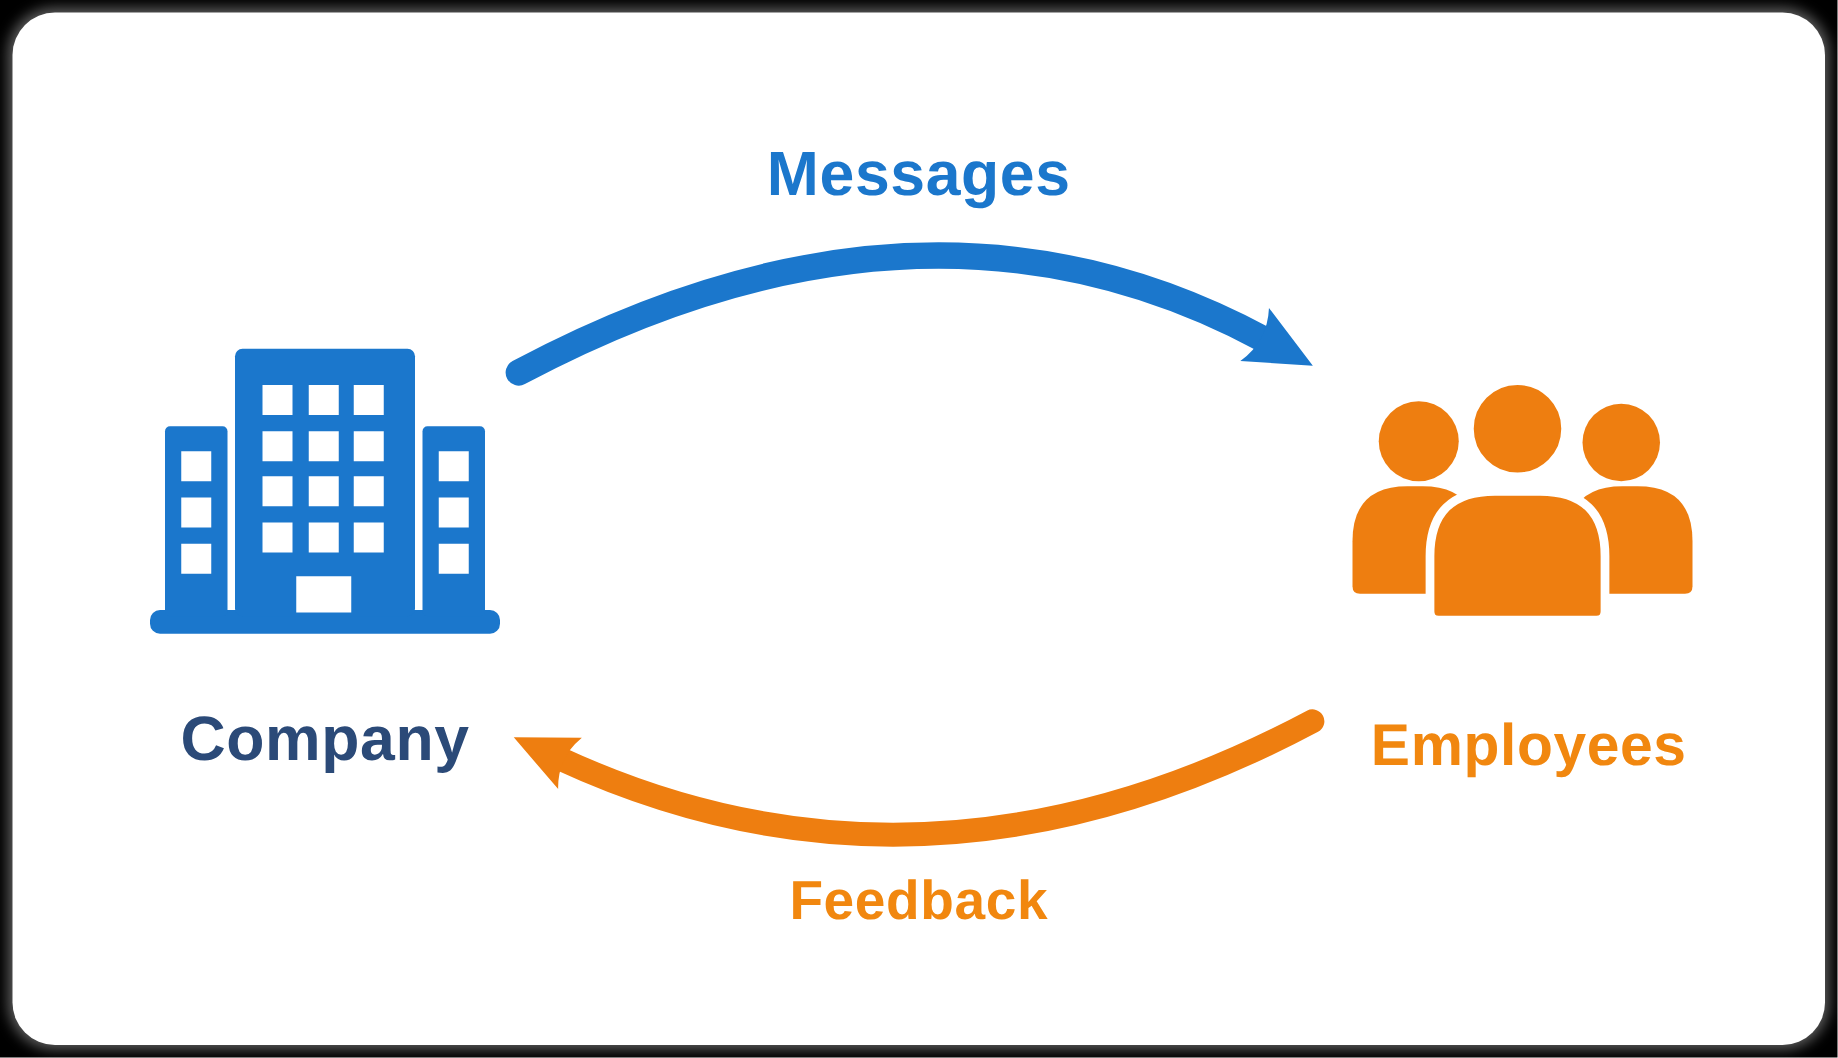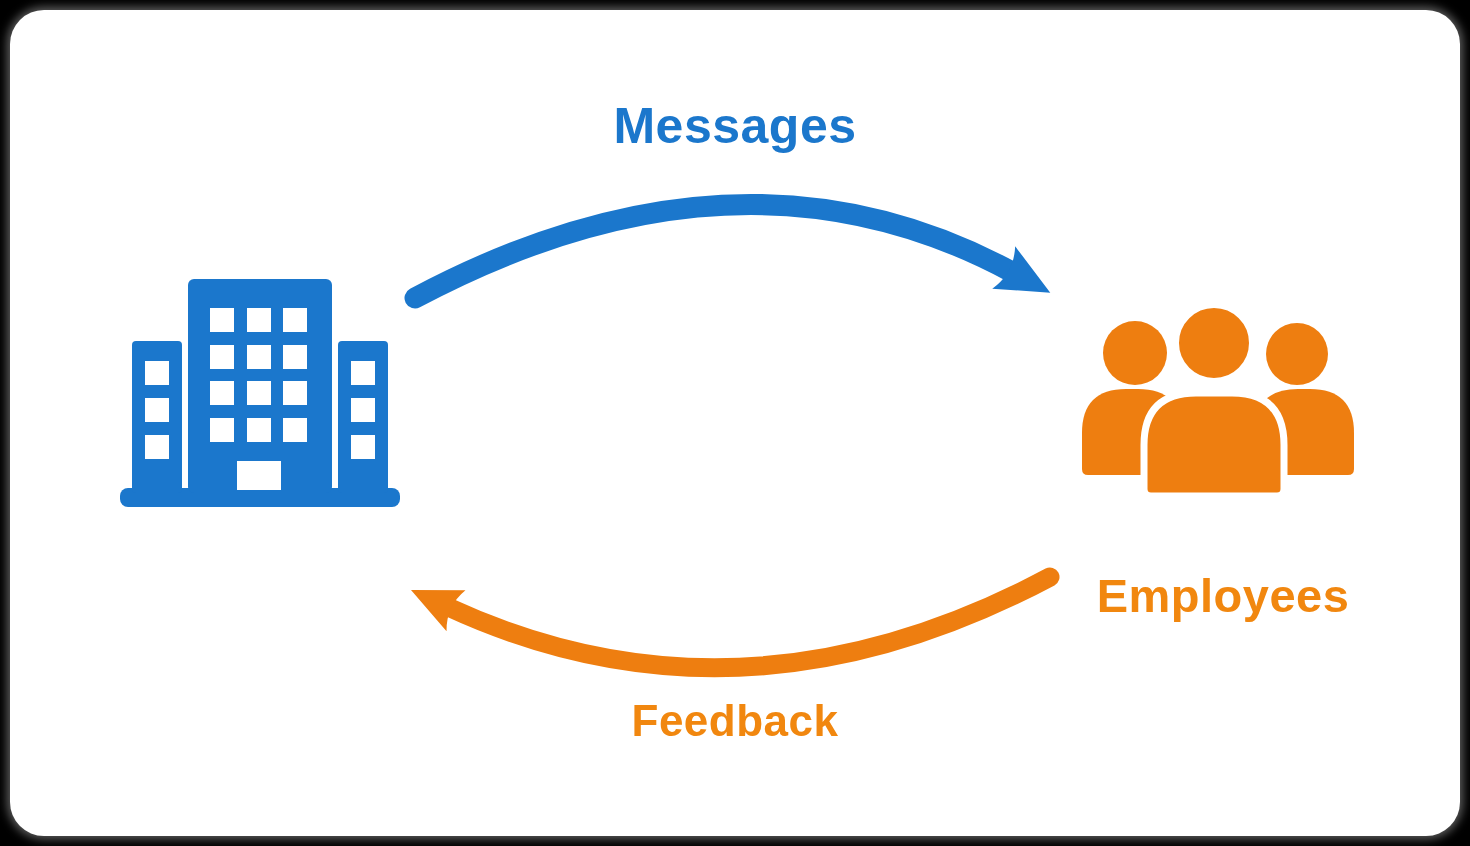--- a/index.html
+++ b/index.html
@@ -25,21 +25,21 @@
     border-radius:34px;
     box-shadow:0 0 10px 3px rgba(210,210,210,0.45);
   }
   .abs{position:absolute;}
   .flow-label{
     font-weight:700;
     text-align:center;
     letter-spacing:0.5px;
   }
   .messages-label{
-    left:0;right:0;top:87px;
+    left:0;right:0;top:100px;
     font-size:50px;
     color:var(--blue);
   }
   .feedback-label{
     left:0;right:0;top:686px;
     font-size:44px;
     color:var(--orange_text);
   }
   .company-label{
     left:90px;width:320px;top:552px;
@@ -110,20 +110,21 @@
     <path d="M2,166 L2,130 Q2,86 46,86 L58,86 Q102,86 102,130 L102,166 Q102,172 96,172 L8,172 Q2,172 2,166 Z" fill="currentColor"></path>
     <circle cx="55" cy="50" r="32" fill="currentColor"></circle>
 
     <path d="M174,166 L174,130 Q174,86 218,86 L230,86 Q274,86 274,130 L274,166 Q274,172 268,172 L180,172 Q174,172 174,166 Z" fill="currentColor"></path>
     <circle cx="217" cy="51" r="31" fill="currentColor"></circle>
 
     <path d="M64,186 L64,142 Q64,90 116,90 L152,90 Q204,90 204,142 L204,186 Q204,193 197,193 L71,193 Q64,193 64,186 Z" fill="currentColor" stroke="#ffffff" stroke-width="7"></path>
     <circle cx="134" cy="40" r="38" fill="currentColor" stroke="#ffffff" stroke-width="6"></circle>
   </svg>
 
+  <div class="abs flow-label company-label">Company</div>
 
   <div class="abs flow-label employees-label">Employees</div>
 
   <svg class="abs arrow-orange" style="left:380px;top:535px;" width="700" height="170" viewBox="0 0 700 170">
     <defs>
       <marker id="morange" viewBox="0 0 10 10" refX="2.2" refY="5" markerWidth="2.9" markerHeight="2.9" orient="auto">
         <path d="M0.6,0.9 L9.6,5 L0.6,9.1 Q2.6,5 0.6,0.9 Z" fill="currentColor"></path>
       </marker>
     </defs>
     <path d="M 660 32 Q 350 197 58 62" fill="none" stroke="currentColor" stroke-width="19" stroke-linecap="round" marker-end="url(#morange)"></path>

